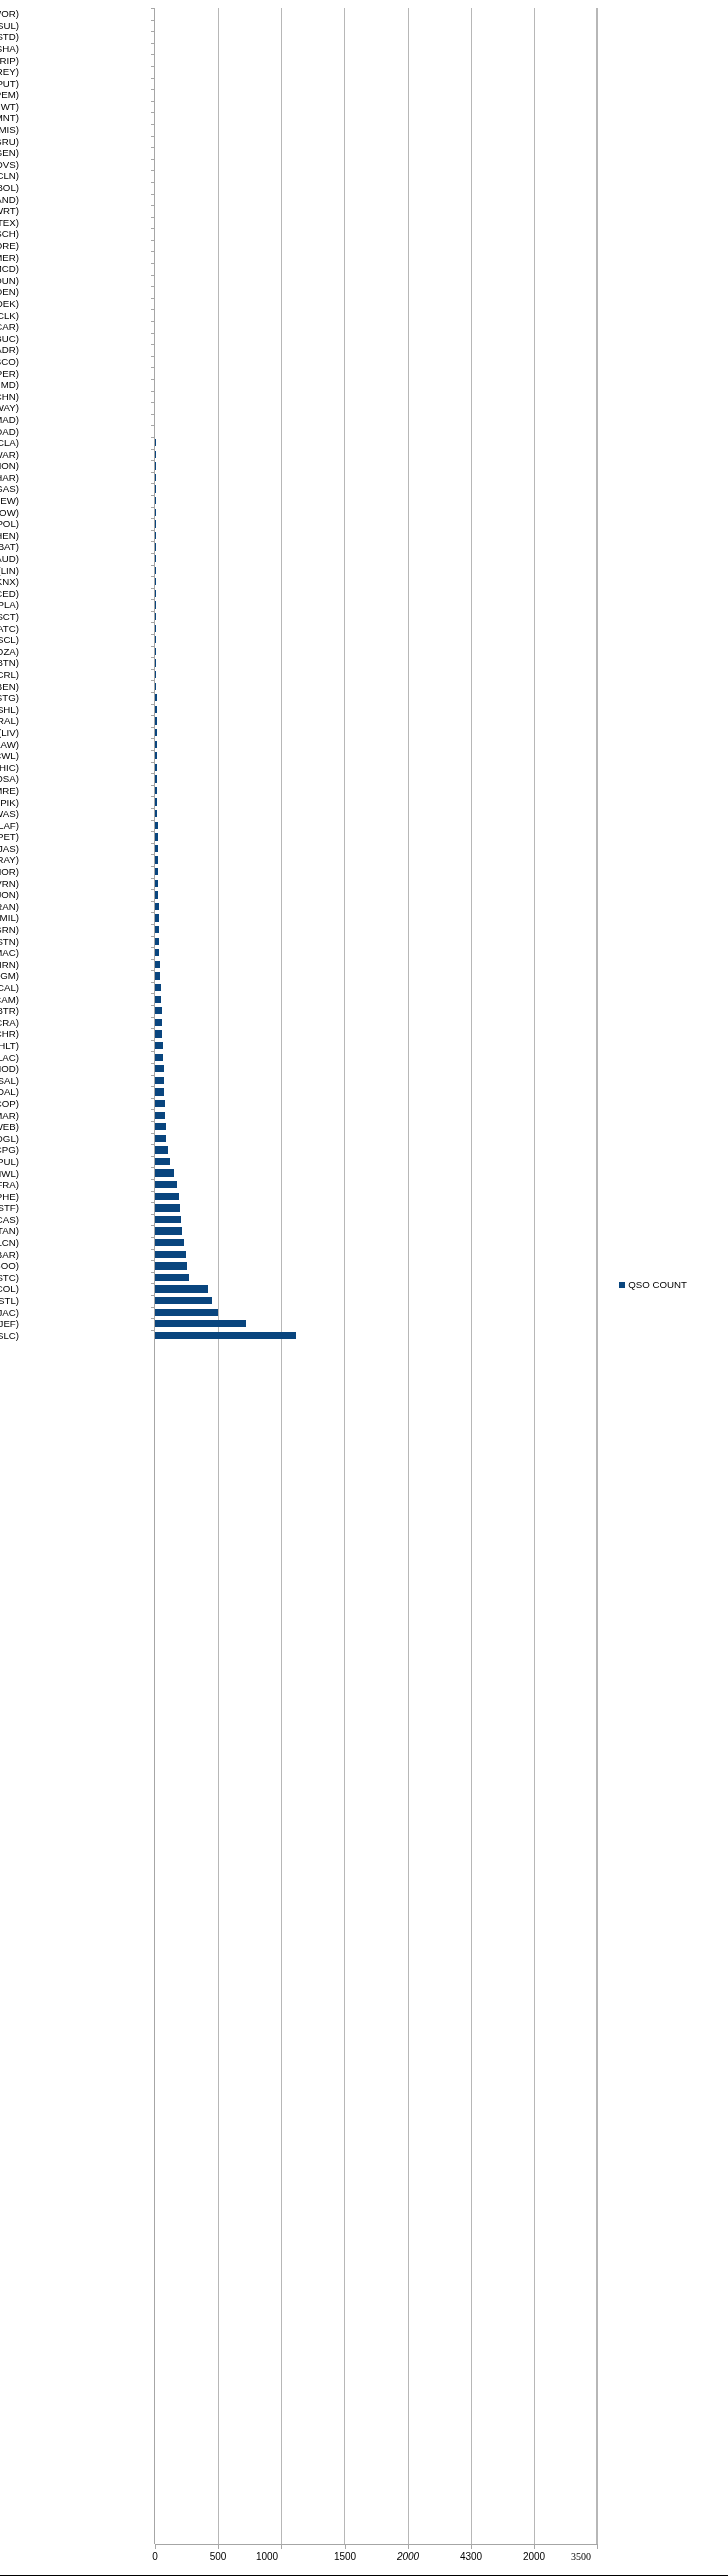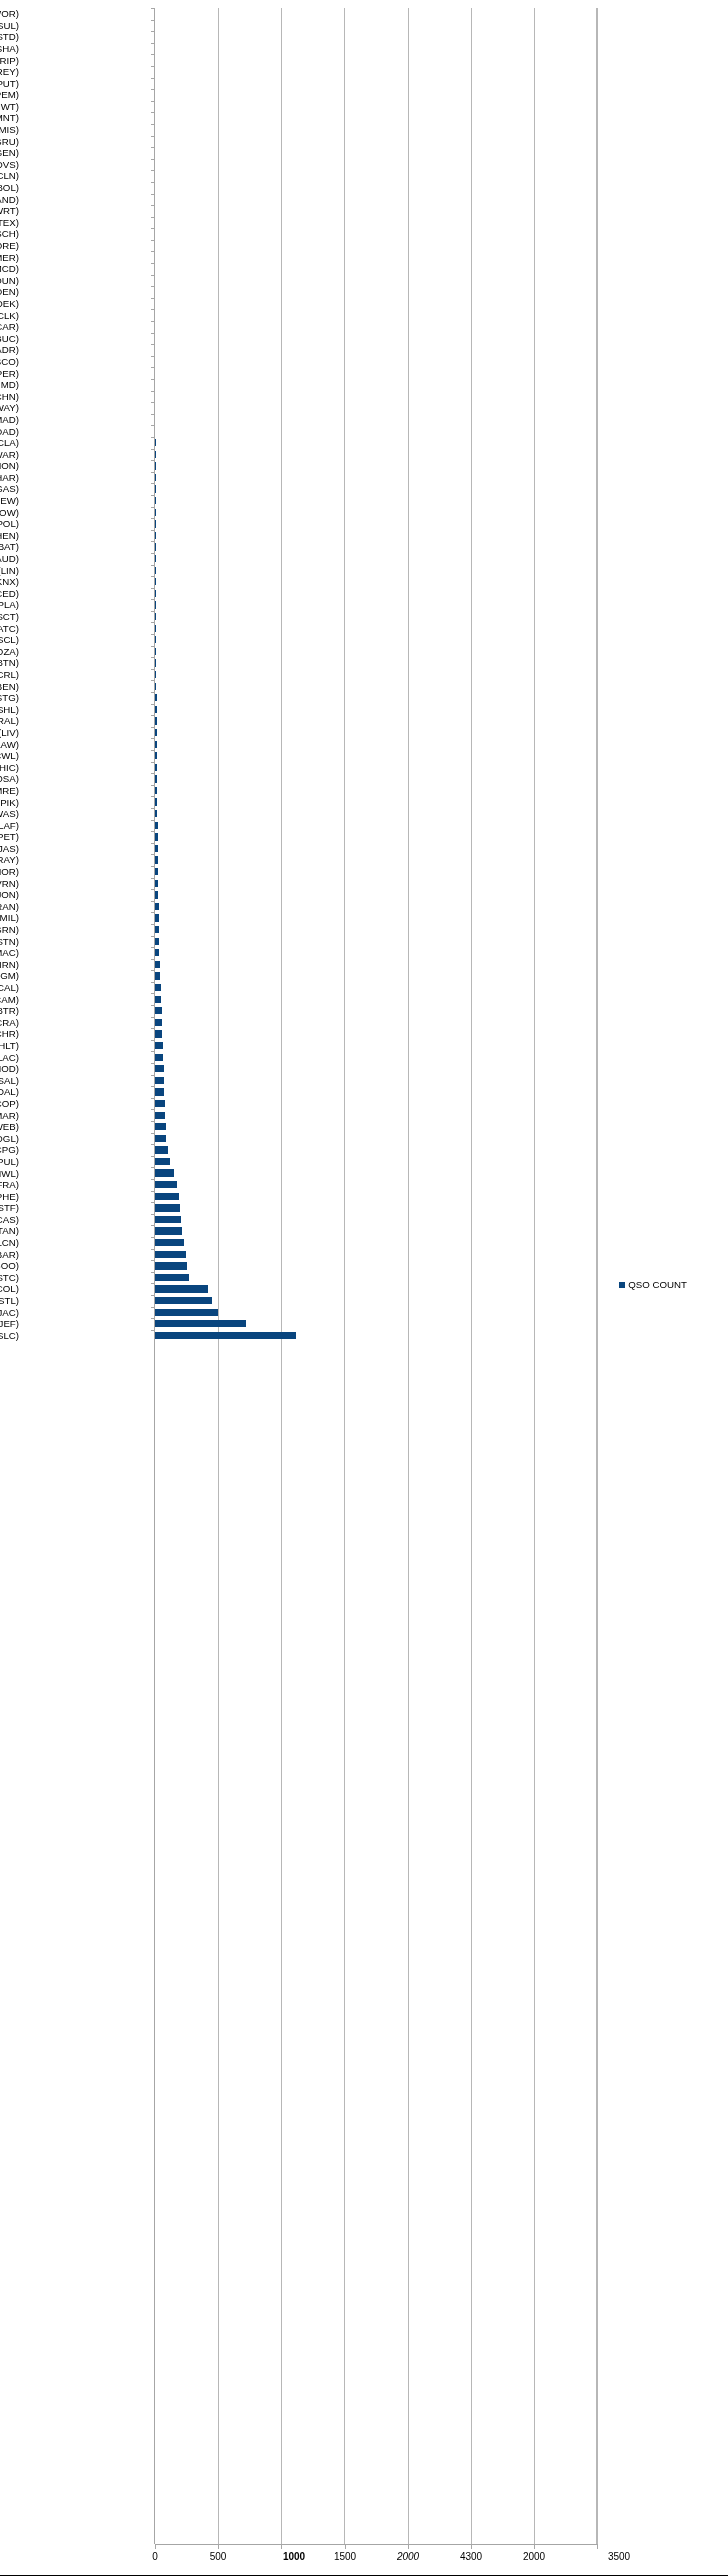--- a/index.html
+++ b/index.html
@@ -741,31 +741,31 @@
       </div>
     </div>
 
   <div class="axis-bottom"></div>
   <div id="xticks">
       <div class="tick-mark" style="left: 155px;"></div>
       <div class="tick-label" style="left: 155px;">0</div>
       <div class="tick-mark" style="left: 218px;"></div>
       <div class="tick-label" style="left: 218px;">500</div>
       <div class="tick-mark" style="left: 281px;"></div>
-      <div class="tick-label" style="left: 294px; font-weight: bold;">1000</div>
+      <div class="tick-label" style="left: 267px;">1000</div>
       <div class="tick-mark" style="left: 345px;"></div>
       <div class="tick-label" style="left: 345px;">1500</div>
       <div class="tick-mark" style="left: 408px;"></div>
       <div class="tick-label" style="left: 408px; font-style: italic;">2000</div>
       <div class="tick-mark" style="left: 471px;"></div>
       <div class="tick-label" style="left: 471px;">4300</div>
       <div class="tick-mark" style="left: 534px;"></div>
       <div class="tick-label" style="left: 534px;">2000</div>
       <div class="tick-mark" style="left: 597px;"></div>
-      <div class="tick-label" style="left: 619px;">3500</div>
+      <div class="tick-label" style="left: 581px; font-family: Liberation Serif, serif;">3500</div>
     </div>
 
   <div class="legend">
     <span class="legend-swatch"></span>
     <span class="legend-text">QSO COUNT</span>
   </div>
 
 </div>
 
 

